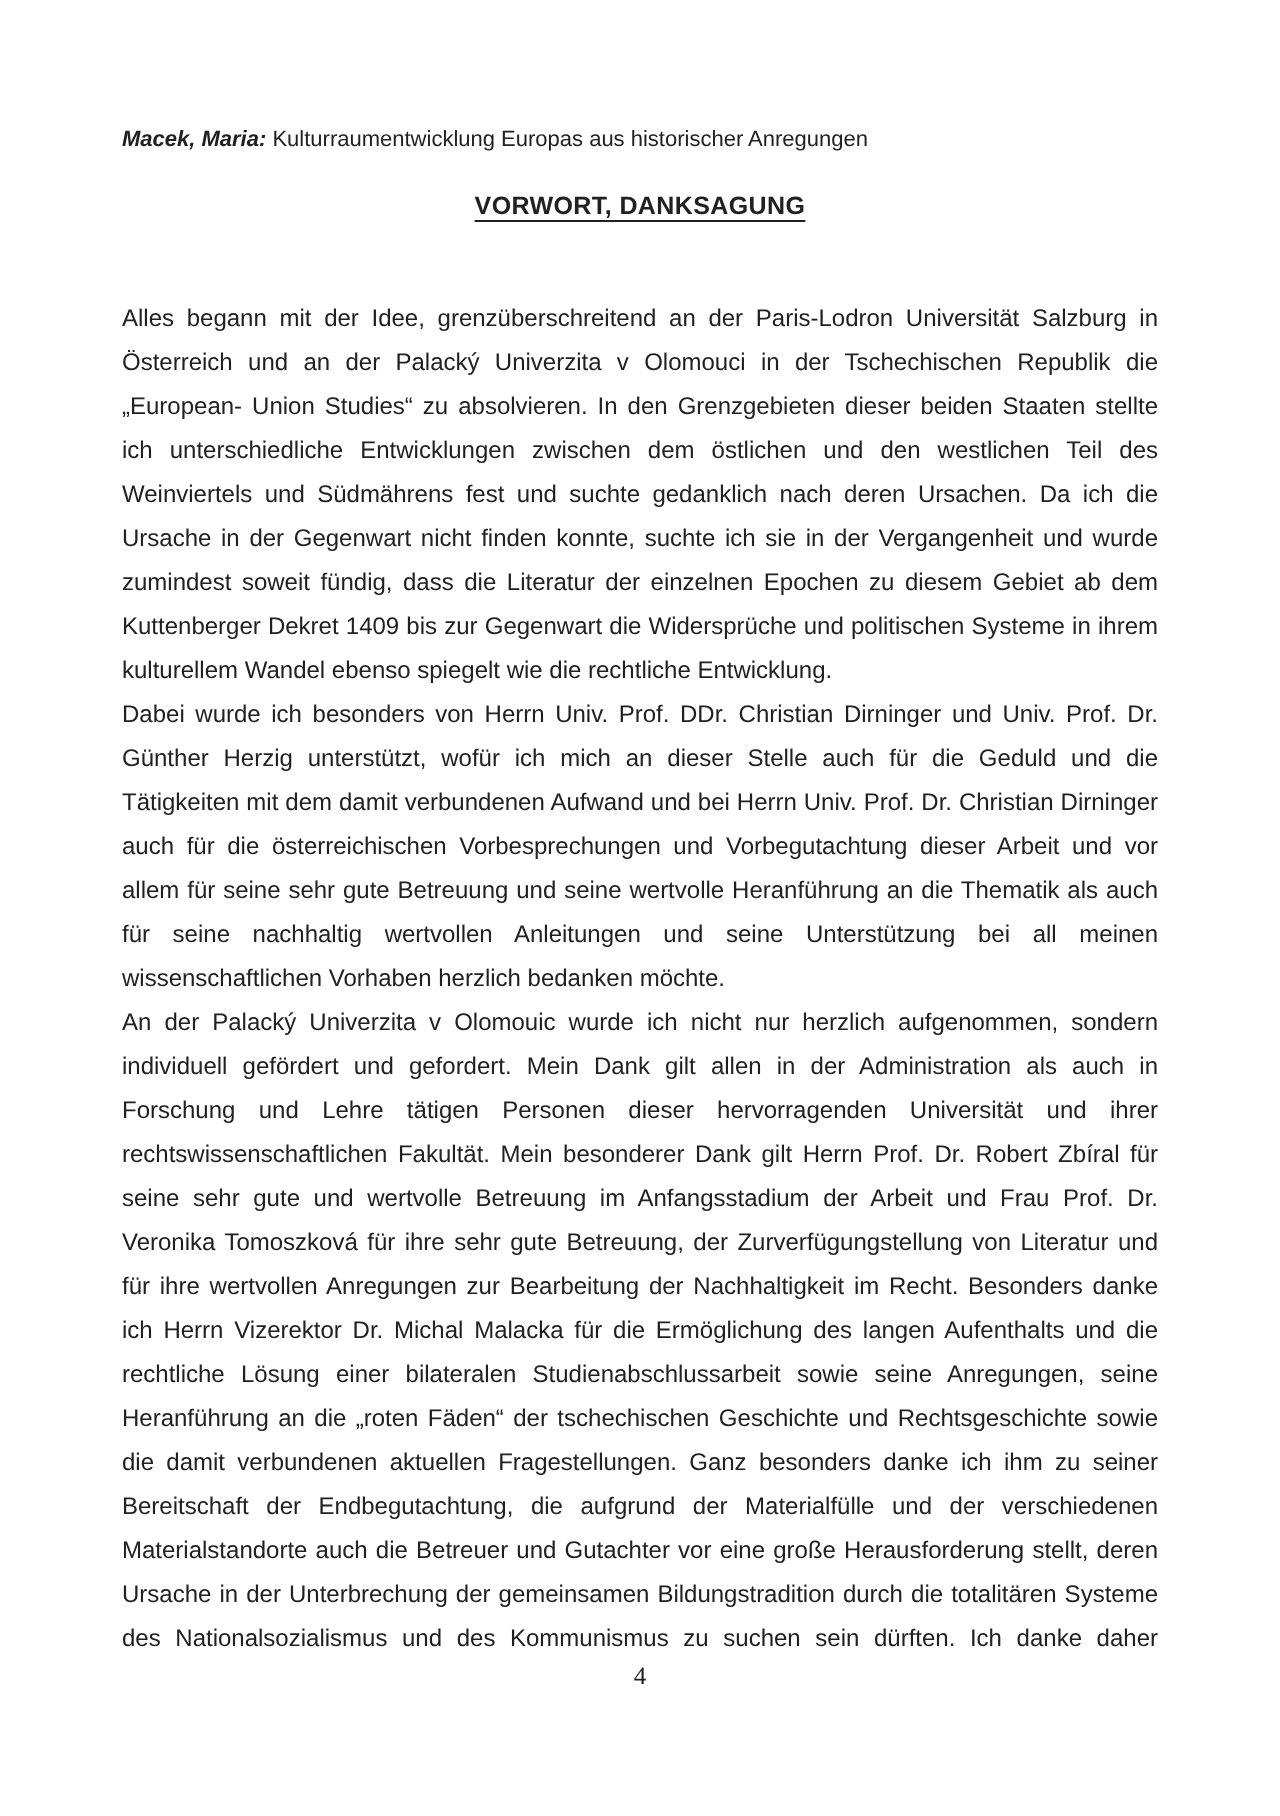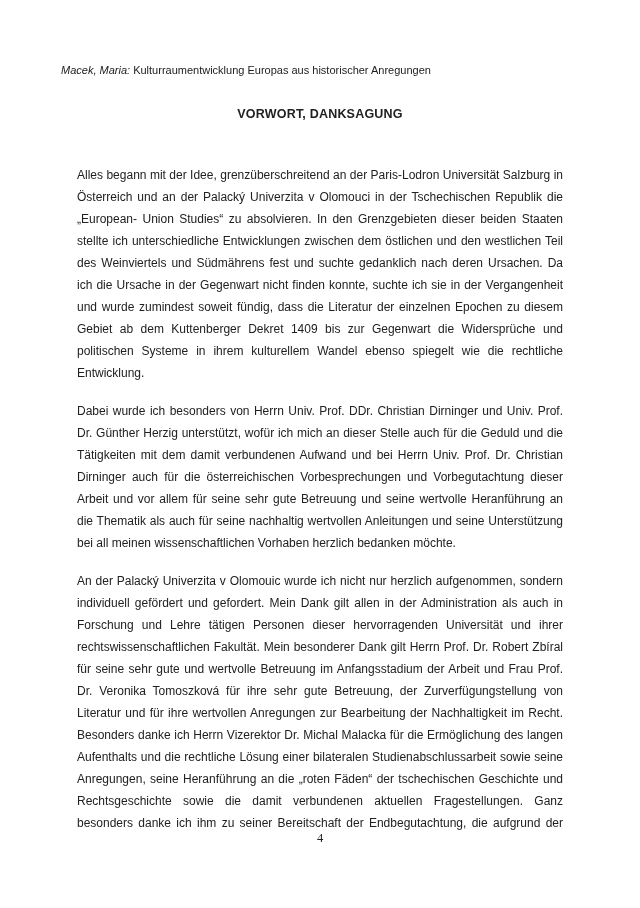--- a/index.html
+++ b/index.html
@@ -21,43 +21,45 @@
     top: 63px;
     left: 61px;
     width: 518px;
     font-size: 11px;
     line-height: 14px;
     color: #212121;
     white-space: nowrap;
   }
   .running-header .author {
     font-style: italic;
+    font-weight: bold;
   }
   .section-heading {
     position: absolute;
-    top: 107px;
+    top: 96px;
     left: 61px;
     width: 518px;
     text-align: center;
     font-size: 12.5px;
     font-weight: bold;
     letter-spacing: 0.2px;
+    text-decoration: underline;
     text-underline-offset: 3px;
     color: #212121;
   }
   .body-text {
     position: absolute;
     top: 148px;
     left: 61px;
     width: 518px;
     height: 685px;
     overflow: hidden;
   }
   .body-text p {
-    margin: 16px;
+    margin: 0;
     padding: 0;
     font-size: 12px;
     line-height: 22px;
     text-align: justify;
     text-justify: inter-word;
     color: #212121;
   }
   .page-number {
     position: absolute;
     top: 831px;

